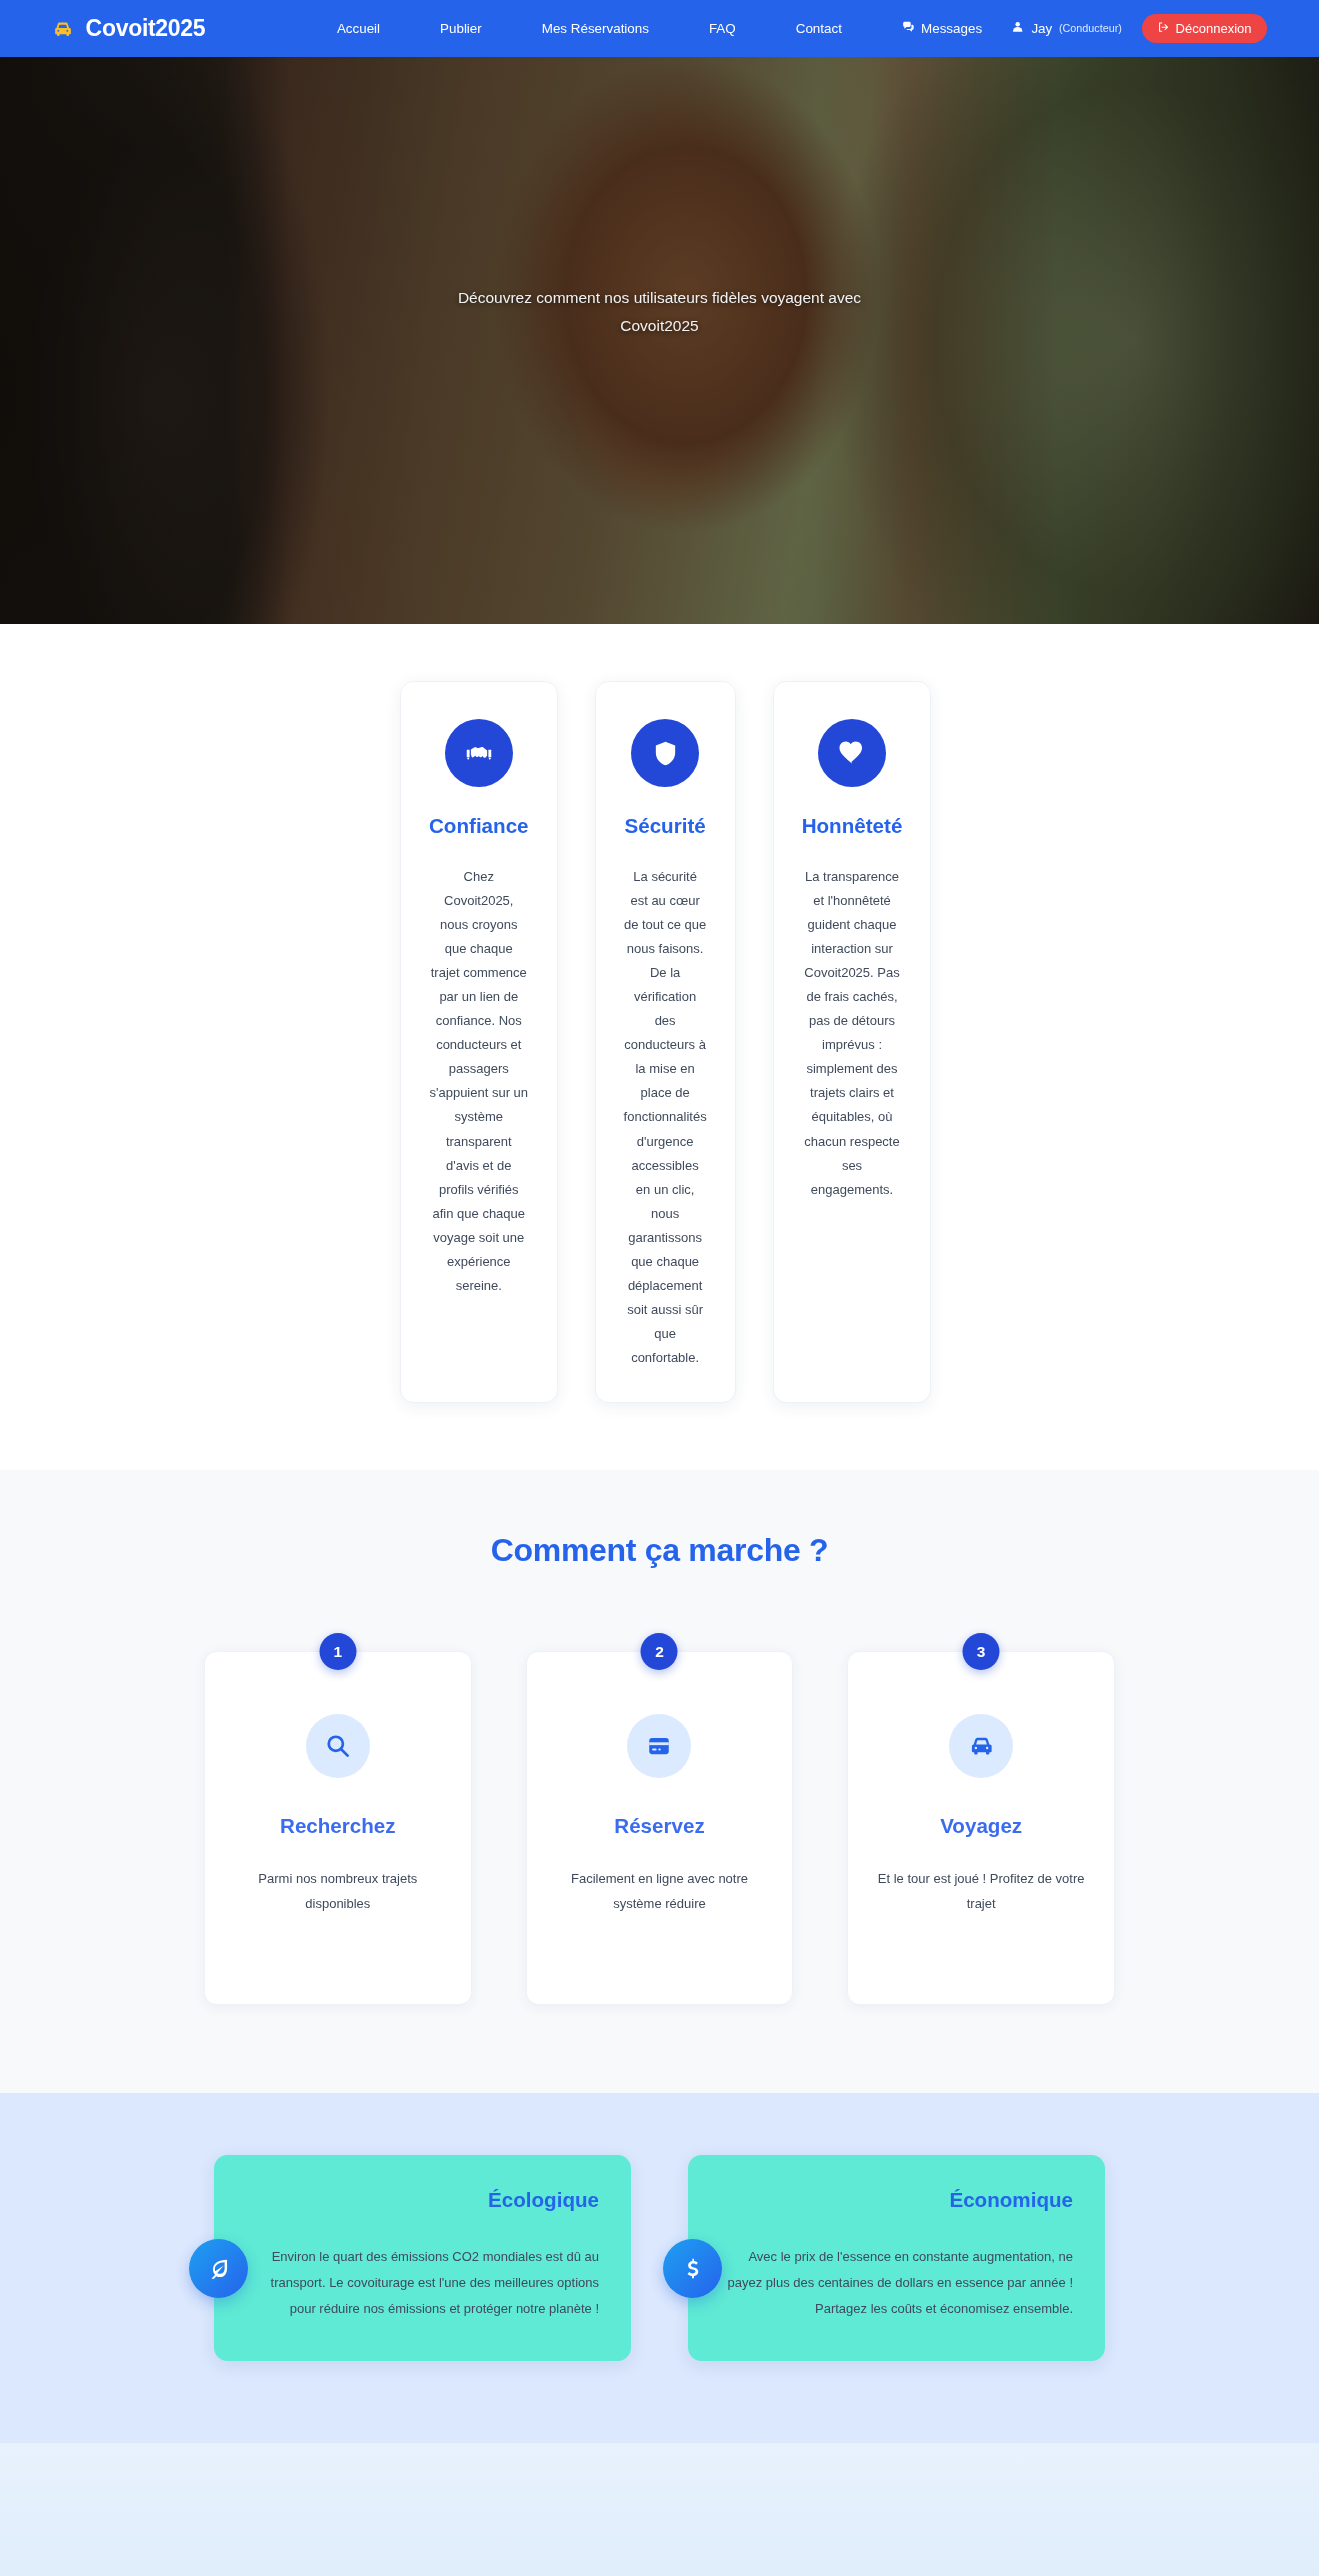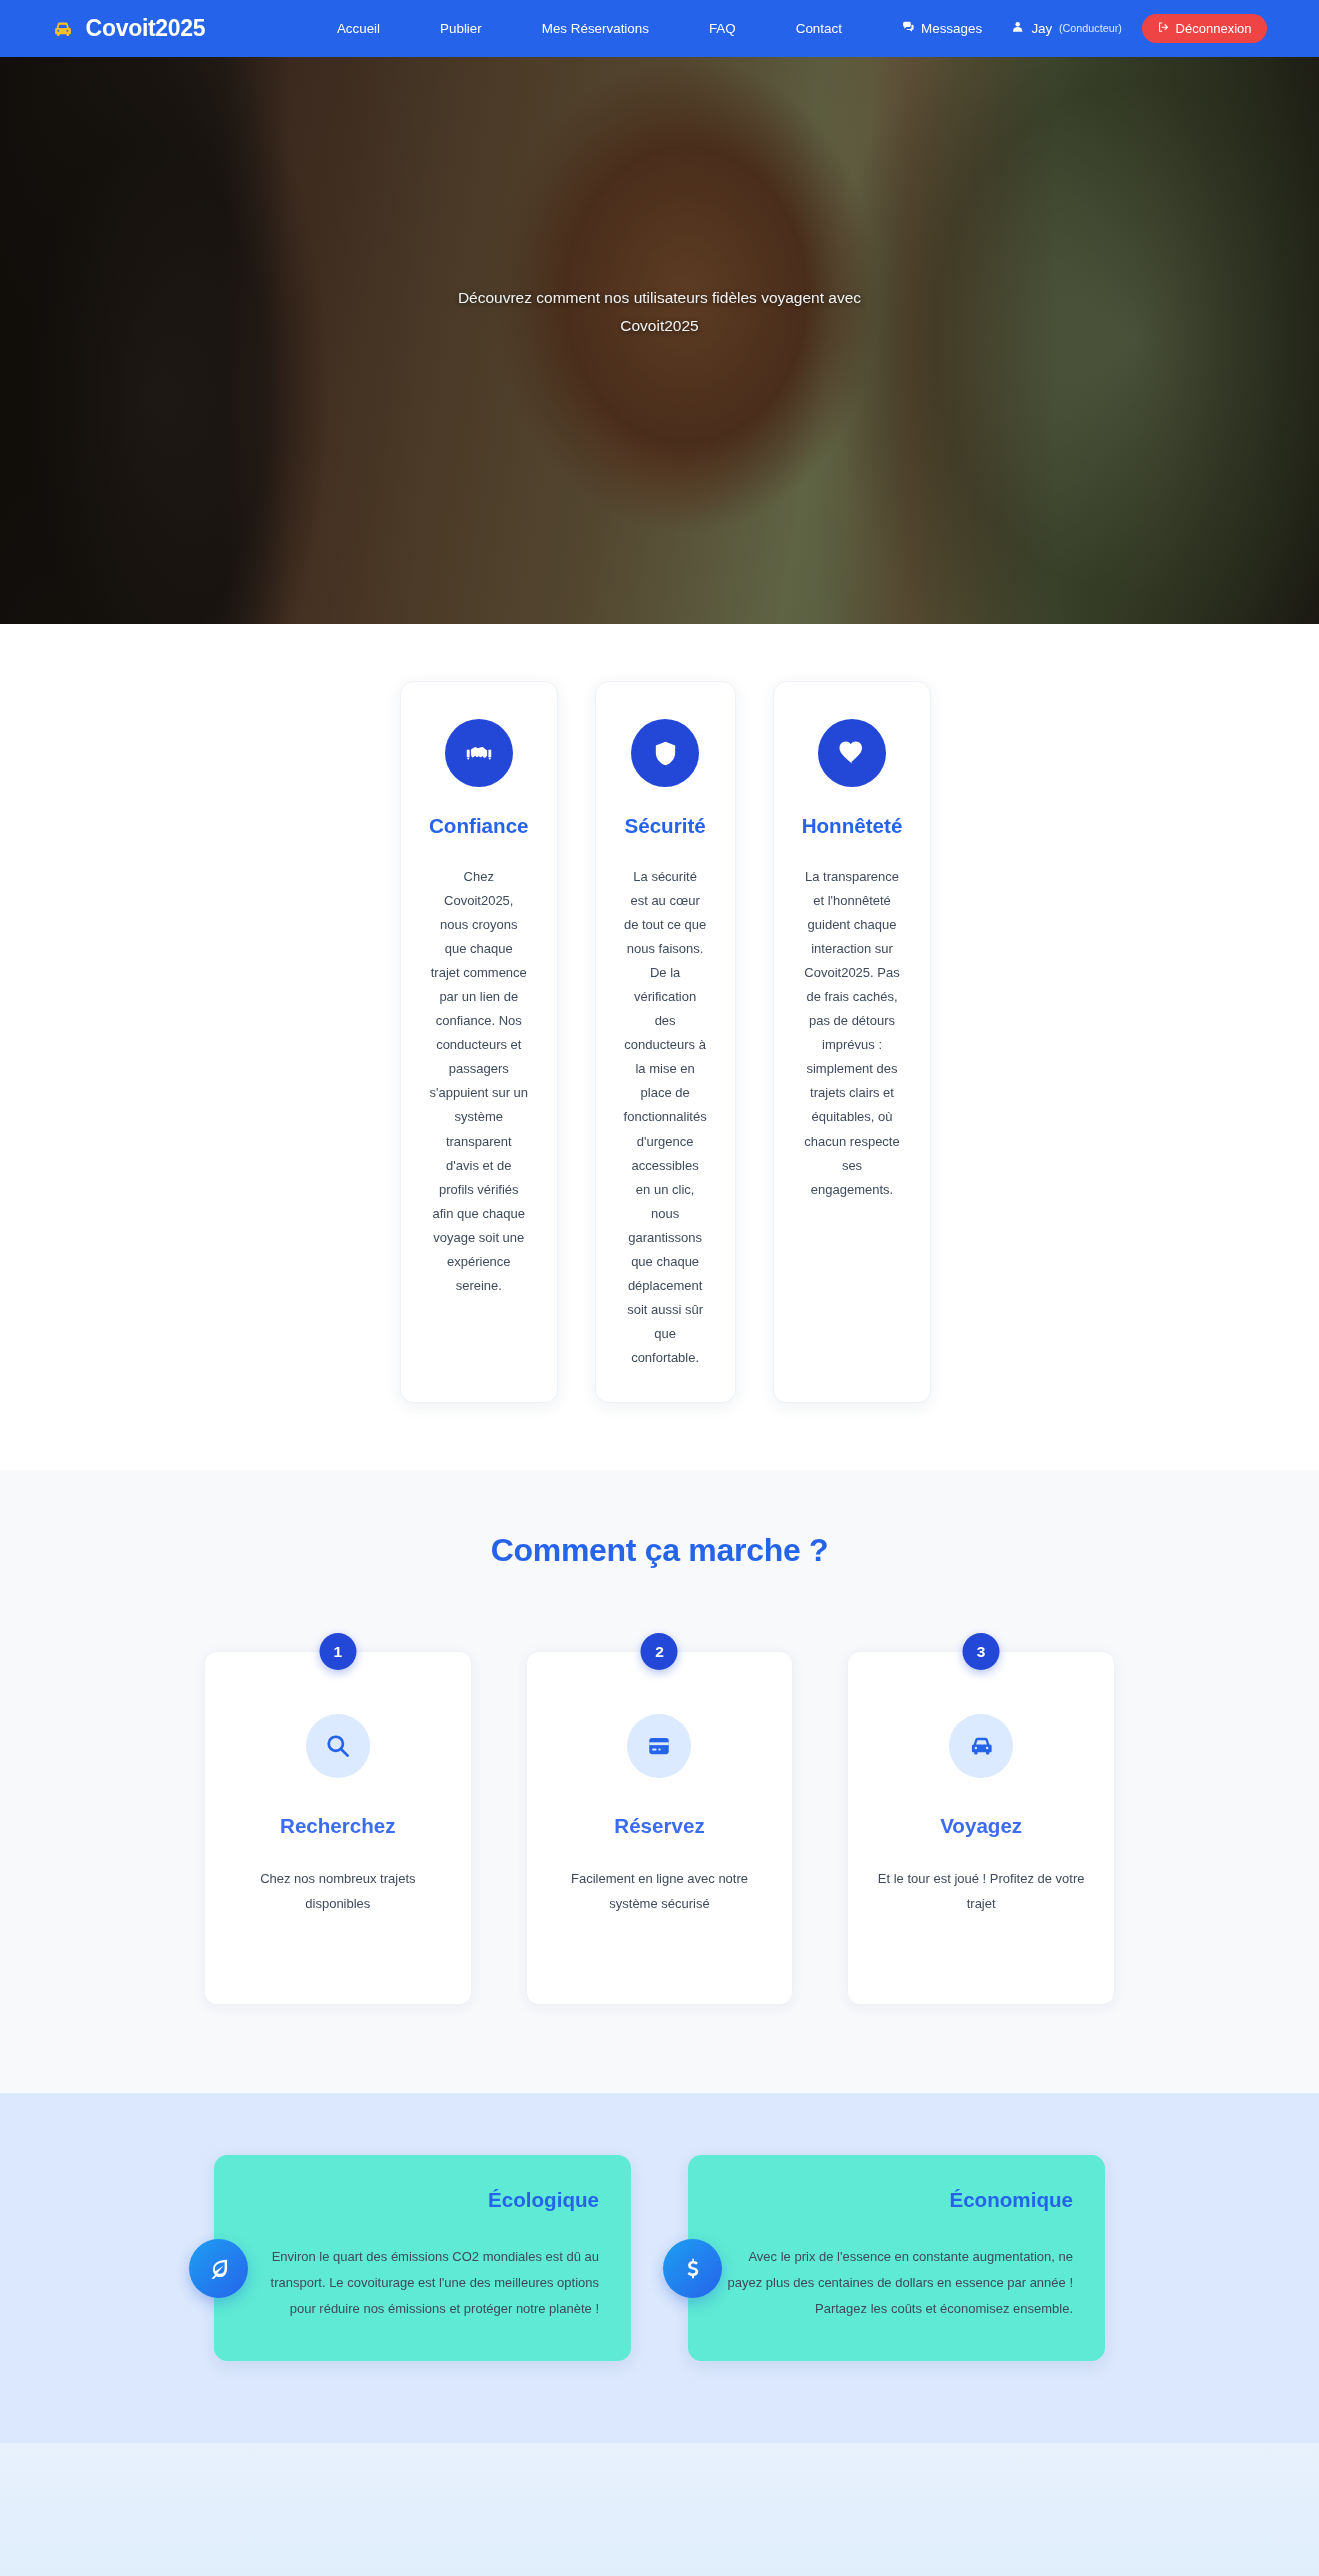--- a/index.html
+++ b/index.html
@@ -176,35 +176,35 @@
 
     <article class="step-card">
       <div class="step-badge">1</div>
       <div class="step-ico">
         <svg width="27" height="27" viewBox="0 0 24 24" fill="none" stroke="currentColor" stroke-width="2.4" stroke-linecap="round">
             <circle cx="10.5" cy="10.5" r="6.3"></circle>
             <path d="M15.3 15.3L21 21"></path>
           </svg>
       </div>
       <h3 class="step-name">Recherchez</h3>
-      <p class="step-text">Chez nos nombreux trajets disponibles</p>
+      <p class="step-text">Parmi nos nombreux trajets disponibles</p>
     </article>
 
     <article class="step-card">
       <div class="step-badge">2</div>
       <div class="step-ico">
         <svg width="26" height="26" viewBox="0 0 24 24" fill="currentColor">
             <rect x="3" y="4.5" width="18" height="15" rx="2.6"></rect>
             <rect x="3" y="8.6" width="18" height="2.6" fill="#dbeafe"></rect>
             <rect x="5.6" y="14.2" width="4.2" height="1.9" rx="0.9" fill="#dbeafe"></rect>
             <rect x="11.4" y="14.2" width="2.2" height="1.9" rx="0.9" fill="#dbeafe"></rect>
           </svg>
       </div>
       <h3 class="step-name">Réservez</h3>
-      <p class="step-text">Facilement en ligne avec notre système sécurisé</p>
+      <p class="step-text">Facilement en ligne avec notre système réduire</p>
     </article>
 
     <article class="step-card">
       <div class="step-badge">3</div>
       <div class="step-ico">
         <svg width="27" height="27" viewBox="0 0 24 24" fill="currentColor">
             <path d="M5 11l1.5-4.5A2 2 0 018.4 5h7.2a2 2 0 011.9 1.5L19 11h.5A1.5 1.5 0 0121 12.5V17a1 1 0 01-1 1h-1v1a1 1 0 01-1 1h-1a1 1 0 01-1-1v-1H8.5v1a1 1 0 01-1 1h-1a1 1 0 01-1-1v-1H4.5a1 1 0 01-1-1v-4.5A1.5 1.5 0 015 11zm2.2 0h9.6l-1-3.2a.6.6 0 00-.6-.4H8.8a.6.6 0 00-.6.4L7.2 11zM7 13.2a1.1 1.1 0 100 2.2 1.1 1.1 0 000-2.2zm10 0a1.1 1.1 0 100 2.2 1.1 1.1 0 000-2.2z"></path>
           </svg>
       </div>
       <h3 class="step-name">Voyagez</h3>

